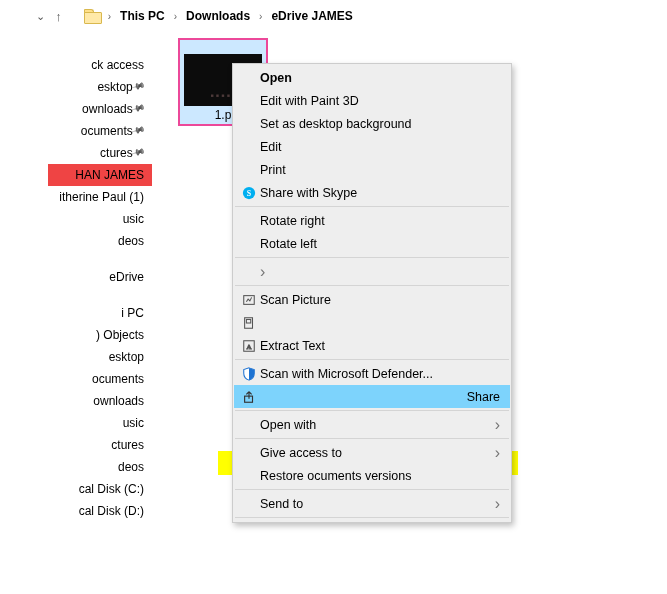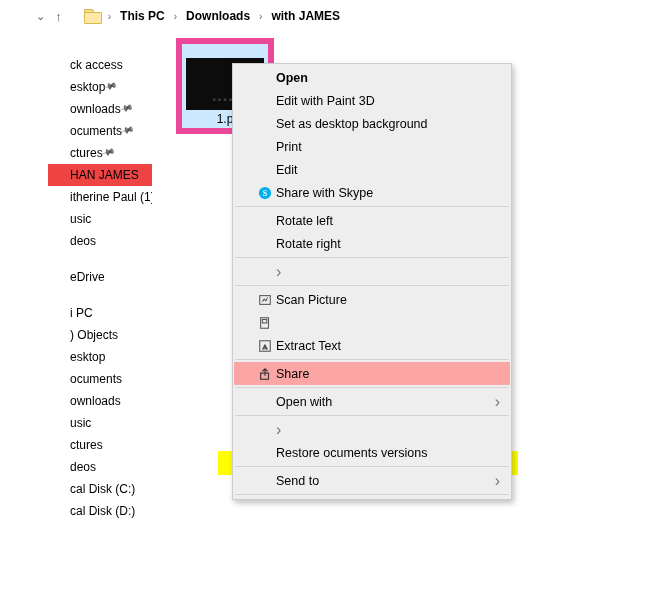--- a/index.html
+++ b/index.html
@@ -59,21 +59,21 @@
   }
   .nav-pane {
     width: 152px;
     padding-top: 24px;
     font-size: 12px;
     color: #000;
   }
   .nav-pane .item {
     display: flex;
     align-items: center;
-    justify-content: flex-start;
+    justify-content: flex-end;
     height: 22px;
     padding: 0 8px 0 22px;
     white-space: nowrap;
     overflow: hidden;
     margin-left: 48px;
   }
   .nav-pane .item .pin {
     font-size: 10px;
     color: #5a5a5a;
     transform: rotate(30deg);
@@ -87,21 +87,21 @@
     padding: 12px 12px;
   }
   .file-tile {
     position: absolute;
     left: 24px; top: 8px;
     width: 94px;
     text-align: center;
   }
   .file-tile .sel {
     background: #cce8ff;
-    border: 6px solid #ec4899;
+    border: 2px solid #ec4899;
     padding: 4px 4px 2px;
     display: inline-block;
   }
   .file-tile .thumb {
     width: 78px; height: 52px;
     background: #0c0c0c;
     margin: 10px auto 2px;
     display: flex;
     align-items: flex-end;
     justify-content: center;
@@ -123,40 +123,41 @@
     background: #eeeeee;
     border: 1px solid #ccc;
     box-shadow: 2px 3px 6px rgba(0,0,0,0.25);
     padding: 2px 1px;
     font-size: 12.5px;
   }
   .ctx .mi {
     display: flex;
     align-items: center;
     height: 23px;
-    padding: 0 10px 0 20px;
+    padding: 0 10px 0 4px;
     position: relative;
   }
   .ctx .mi .ico {
     width: 22px;
     display: flex;
     align-items: center;
     justify-content: center;
     font-size: 12px;
     color: #444;
   }
   .ctx .mi .ico svg { width: 14px; height: 14px; }
   .ctx .mi .lbl { flex: 1; }
   .ctx .mi .sub {
     color: #666;
     font-size: 12px;
   }
   .ctx .mi.bold .lbl { font-weight: 600; }
   .ctx .mi.highlight {
-    background: #fca5a5;
+    background: #7dd3fc;
+    text-align: right;
   }
   .ctx hr {
     border: none;
     border-top: 1px solid #d4d4d4;
     margin: 2px 1px;
   }
   
   .callout {
     position: absolute;
     left: 218px;
@@ -179,21 +180,21 @@
 <div class="breadcrumb">
   <span class="nav-glyph">⌄</span>
   <span class="nav-glyph" style="font-size:13px;">↑</span>
   <span style="width:8px"></span>
   <span class="folder-ico"></span>
   <span class="sep">›</span>
   <span class="crumb">This PC</span>
   <span class="sep">›</span>
   <span class="crumb">Downloads</span>
   <span class="sep">›</span>
-  <span class="crumb">with JAMES</span>
+  <span class="crumb">eDrive JAMES</span>
 </div>
 
 <div class="body-area">
   <div class="nav-pane" id="navPane">
       <div class="item">
         <span>ck access</span>
       </div>
       <div class="item">
         <span>esktop</span>
         <span class="pin" style="font-size: 9px; filter: grayscale(1);">📌</span>
@@ -278,43 +279,43 @@
       <div class="mi">
         <span class="ico"></span>
         <span class="lbl">Edit with Paint 3D</span>
       </div>
       <div class="mi">
         <span class="ico"></span>
         <span class="lbl">Set as desktop background</span>
       </div>
       <div class="mi">
         <span class="ico"></span>
+        <span class="lbl">Edit</span>
+      </div>
+      <div class="mi">
+        <span class="ico"></span>
         <span class="lbl">Print</span>
-      </div>
-      <div class="mi">
-        <span class="ico"></span>
-        <span class="lbl">Edit</span>
       </div>
       <div class="mi">
         <span class="ico">
           <svg viewBox="0 0 16 16">
             <circle cx="8" cy="8" r="7" fill="#00aff0"></circle>
             <text x="8" y="11" text-anchor="middle" font-size="9" font-weight="bold" fill="#fff" font-family="Segoe UI">S</text>
           </svg>
         </span>
         <span class="lbl">Share with Skype</span>
       </div>
       <hr>
       <div class="mi">
         <span class="ico"></span>
+        <span class="lbl">Rotate right</span>
+      </div>
+      <div class="mi">
+        <span class="ico"></span>
         <span class="lbl">Rotate left</span>
-      </div>
-      <div class="mi">
-        <span class="ico"></span>
-        <span class="lbl">Rotate right</span>
       </div>
       <hr>
       <div class="mi">
         <span class="ico"></span>
         <span class="sub" style="font-size: 16px; color: rgb(119, 119, 119);">›</span>
       </div>
       <hr>
       <div class="mi">
         <span class="ico">
           <svg viewBox="0 0 16 16" fill="none" stroke="#555" stroke-width="1.2">
@@ -335,38 +336,48 @@
       <div class="mi">
         <span class="ico">
           <svg viewBox="0 0 16 16" fill="none" stroke="#555" stroke-width="1.2">
             <rect x="2" y="2" width="12" height="12"></rect>
             <text x="8" y="11" text-anchor="middle" font-size="8" fill="#555" font-family="Segoe UI">A</text>
           </svg>
         </span>
         <span class="lbl">Extract Text</span>
       </div>
       <hr>
+      <div class="mi">
+        <span class="ico">
+          <svg viewBox="0 0 16 16">
+            <path d="M8 1l6 2v4c0 4-3 7-6 8-3-1-6-4-6-8V3l6-2z" fill="#fff" stroke="#1e73d2" stroke-width="1.2"></path>
+            <path d="M8 1l6 2v4c0 4-3 7-6 8V1z" fill="#1e73d2"></path>
+          </svg>
+        </span>
+        <span class="lbl">Scan with Microsoft Defender...</span>
+      </div>
       <div class="mi highlight">
         <span class="ico">
           <svg viewBox="0 0 16 16" fill="none" stroke="#333" stroke-width="1.3">
             <rect x="3" y="7" width="9" height="7"></rect>
             <path d="M8 10V2m0 0l-3 3m3-3l3 3"></path>
           </svg>
         </span>
         <span class="lbl">Share</span>
       </div>
       <hr>
       <div class="mi">
         <span class="ico"></span>
         <span class="lbl">Open with</span>
         <span class="sub" style="font-size: 16px; color: rgb(119, 119, 119);">›</span>
       </div>
       <hr>
       <div class="mi">
         <span class="ico"></span>
+        <span class="lbl">Give access to</span>
         <span class="sub" style="font-size: 16px; color: rgb(119, 119, 119);">›</span>
       </div>
       <div class="mi">
         <span class="ico"></span>
         <span class="lbl">Restore ocuments versions</span>
       </div>
       <hr>
       <div class="mi">
         <span class="ico"></span>
         <span class="lbl">Send to</span>

